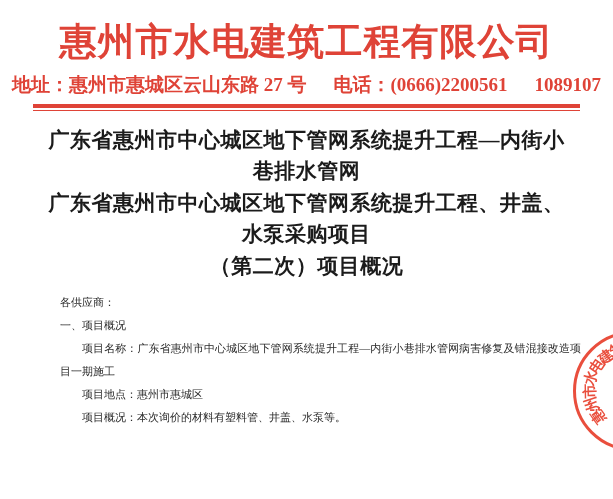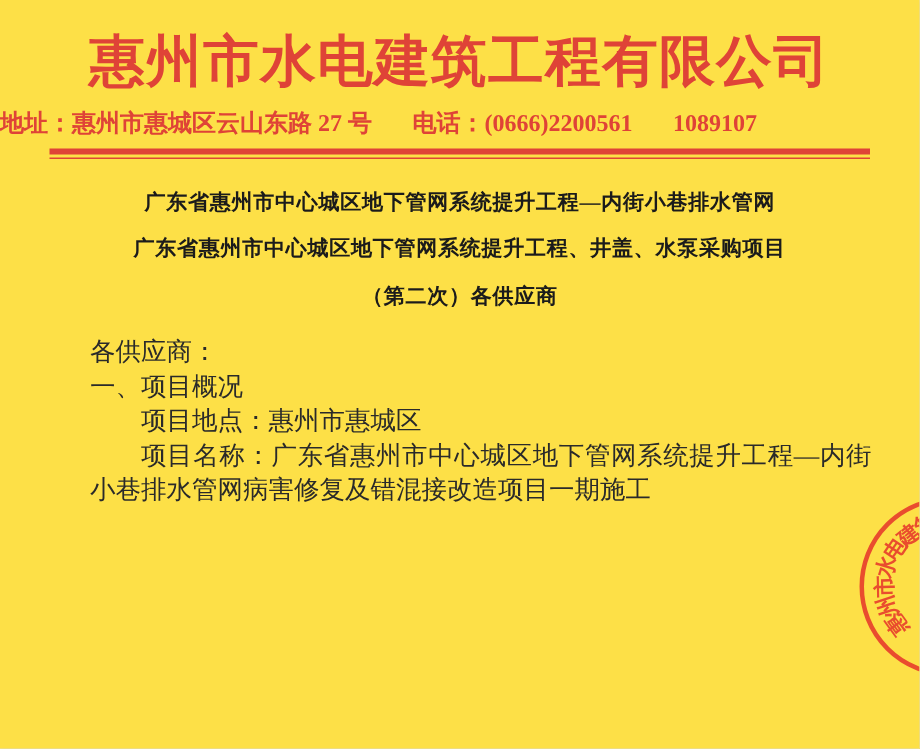--- a/index.html
+++ b/index.html
@@ -9,62 +9,63 @@
   }
   html,body{margin:0;padding:0;}
   body{
     font-family:"Liberation Serif","DejaVu Serif",serif;
     background:#e9e9e9;
   }
   .page{
     position:relative;
     width:613px;height:499px;
     margin:0 auto;
-    background:#fde047;
+    background:#ffffff;
     overflow:hidden;
     box-shadow:0 0 4px rgba(0,0,0,.15);
   }
   
   .company-name{
     margin:19px 10px 0 10px;
     text-align:center;
     font-size:37px;
     line-height:46px;
     font-weight:bold;
     color:var(--red);
     letter-spacing:1px;
     white-space:nowrap;
   }
   .contact-row{
     margin-top:7px;
     display:flex;
+    justify-content:center;
     align-items:baseline;
     gap:27px;
     color:var(--red);
     font-weight:bold;
-    font-size:16px;
+    font-size:19px;
     white-space:nowrap;
   }
   .rules{margin:6px 33px 0 33px;}
   .rule-thick{height:3.5px;background:var(--red);}
   .rule-thin{height:1px;background:var(--red);margin-top:2px;}
   
   .doc-title{
     margin:14px 40px 0 40px;
     text-align:center;
-    font-size:14px;
+    font-size:21px;
     font-weight:bold;
     color:#1b1b1b;
     line-height:31.5px;
     letter-spacing:.5px;
   }
   
   .doc-body{
     margin:9px 32px 0 60px;
-    font-size:17px;
+    font-size:11px;
     line-height:23px;
     color:var(--ink);
     text-align:justify;
   }
   .doc-body p{margin:0;}
   .indent{text-indent:2em;}
   
   .seal{
     position:absolute;
     left:573px;top:331px;
@@ -96,28 +97,29 @@
     </div>
     <div class="rules">
       <div class="rule-thick"></div>
       <div class="rule-thin"></div>
     </div>
   </header>
 
   <h2 class="doc-title">
     <span>广东省惠州市中心城区地下管网系统提升工程—内街小巷排水管网</span><br>
     <span>广东省惠州市中心城区地下管网系统提升工程、井盖、水泵采购项目</span><br>
-    <span>（第二次）各供应商</span>
+    <span>（第二次）项目概况</span>
   </h2>
 
   <main class="doc-body">
     <p>各供应商：</p>
     <p>一、项目概况</p>
+    <p class="indent">项目名称：广东省惠州市中心城区地下管网系统提升工程—内街小巷排水管网病害修复及错混接改造项目一期施工</p>
     <p class="indent">项目地点：惠州市惠城区</p>
-    <p class="indent">项目名称：广东省惠州市中心城区地下管网系统提升工程—内街小巷排水管网病害修复及错混接改造项目一期施工</p>
+    <p class="indent">项目概况：本次询价的材料有塑料管、井盖、水泵等。</p>
   </main>
 
   <div class="seal">
       <span class="seal-char" style="left: 21.7123px; top: 81.7748px; transform: translate(-50%, -50%) rotate(-126deg); color: rgb(232, 64, 45);">惠</span>
       <span class="seal-char" style="left: 15.7221px; top: 70.1441px; transform: translate(-50%, -50%) rotate(-108.5deg); color: rgb(232, 64, 45);">州</span>
       <span class="seal-char" style="left: 13.5065px; top: 57.2505px; transform: translate(-50%, -50%) rotate(-91deg); color: rgb(232, 64, 45);">市</span>
       <span class="seal-char" style="left: 15.2708px; top: 44.2873px; transform: translate(-50%, -50%) rotate(-73.5deg); color: rgb(232, 64, 45);">水</span>
       <span class="seal-char" style="left: 20.8514px; top: 32.4547px; transform: translate(-50%, -50%) rotate(-56deg); color: rgb(232, 64, 45);">电</span>
       <span class="seal-char" style="left: 29.7319px; top: 22.8478px; transform: translate(-50%, -50%) rotate(-38.5deg); color: rgb(232, 64, 45);">建</span>
       <span class="seal-char" style="left: 41.0902px; top: 16.356px; transform: translate(-50%, -50%) rotate(-21deg); color: rgb(232, 64, 45);">筑</span>

